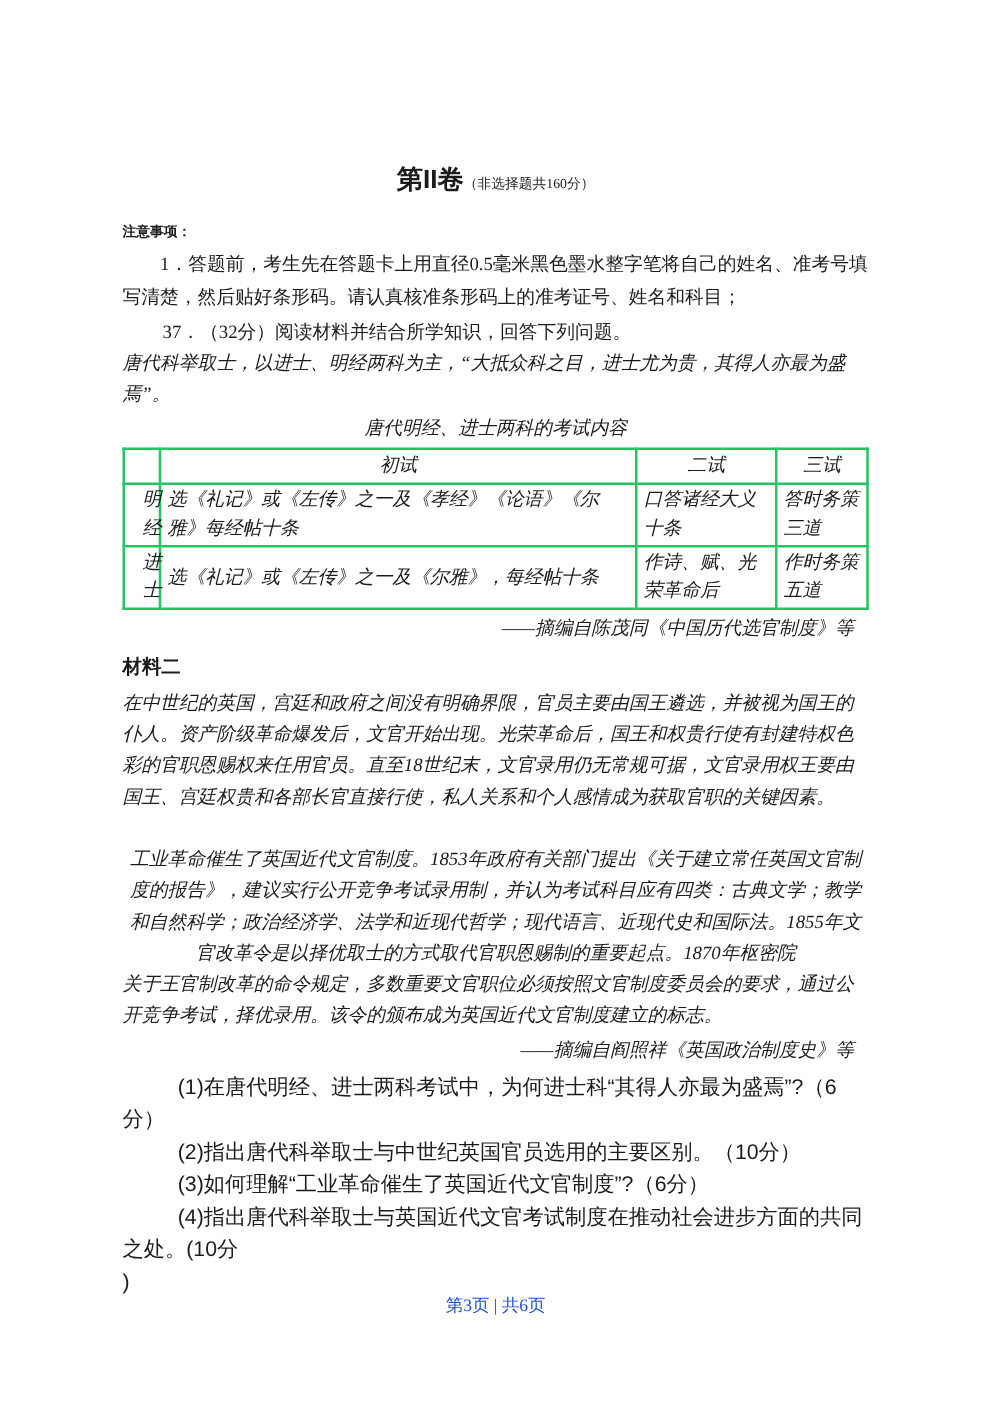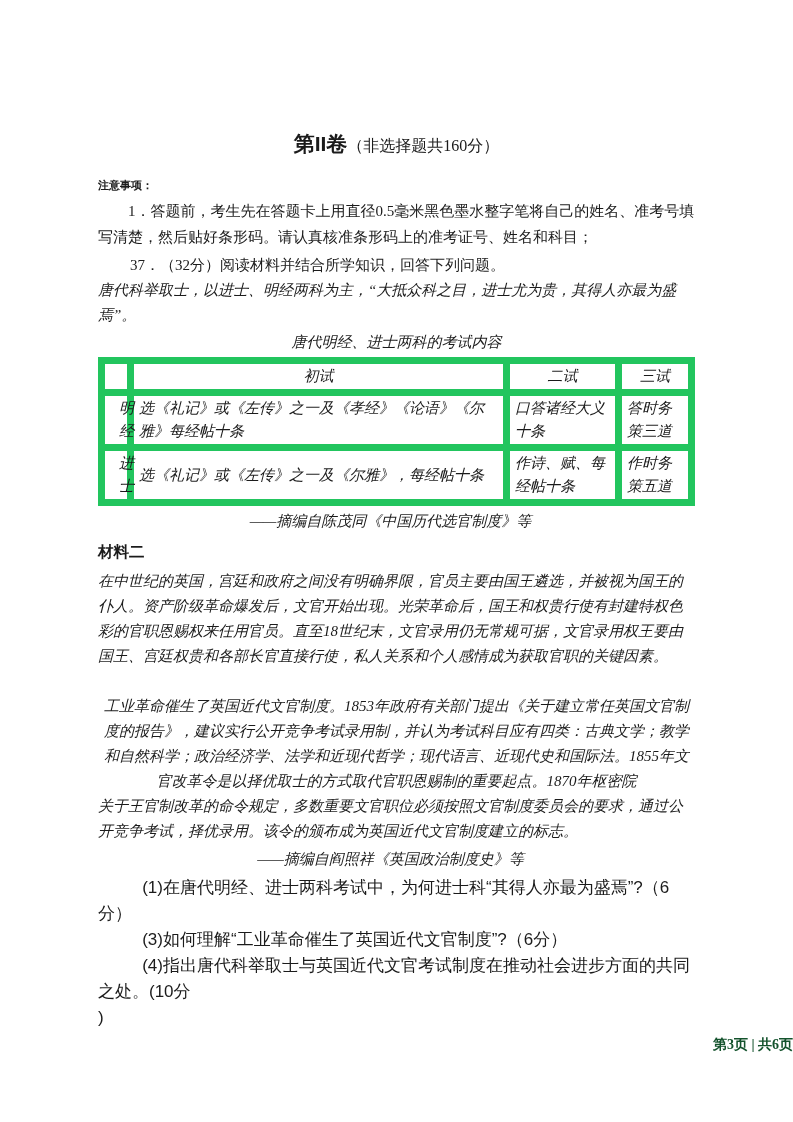--- a/index.html
+++ b/index.html
@@ -14,60 +14,60 @@
   .page {
     position:absolute; inset:0;
     padding:130px 98px 0 98px;
     font-size:15px; line-height:26px;
   }
   .doc-title { text-align:center; margin-bottom:12px; line-height:28px; }
   .doc-title .main {
     font-family:"Liberation Sans", sans-serif;
     font-weight:bold; font-size:21px;
   }
-  .doc-title .sub { font-size:16px; }
+  .doc-title .sub { font-size:11px; }
   .notice-heading {
     font-family:"Liberation Sans", sans-serif;
     font-weight:bold; font-size:11px;
   }
   .indent1 { text-indent:2em; }
   .notice-item2 { margin-top:8px; }
   .bold-seg { font-family:"Liberation Sans", sans-serif; font-weight:bold; }
   .q37 { margin-top:2px;margin-left:32px; }
   .m-label {
     font-family:"Liberation Sans", sans-serif;
     font-weight:bold; font-size:15.5px;
     margin:3px 0;
   }
   .kaiti { font-style:italic; line-height:25px; }
   .caption { text-align:center; font-style:italic; line-height:24px; margin-top:2px; }
   .m-table {
     width:100%; border-collapse:collapse; table-layout:fixed;
     font-style:italic; font-size:15px; margin-top:3px;
   }
   .m-table th, .m-table td {
-    border:7px solid #22c55e; font-weight:normal;
+    border:2px solid #22c55e; font-weight:normal;
     padding:1px 5px; line-height:23px; vertical-align:middle;
   }
   .m-table th { text-align:center; height:28px; }
   .col-subject { width:29px; }
   .col-second { width:112px; }
   .col-third  { width:73px; }
   .cell-subject { text-align:center; word-break:break-all; padding:1px 14px !important; }
   .row-mingjing td { height:46px; }
   .row-jinshi  td { height:50px; }
-  .src { text-align:center; font-style:italic; padding-right:12px; margin-top:3px; line-height:25px;font-family:Liberation Serif, serif; }
+  .src { text-align:right; font-style:italic; padding-right:12px; margin-top:3px; line-height:25px;font-family:Liberation Serif, serif; }
   .m2-label { margin-top:5px; margin-bottom:4px; }
   .p2 { margin-top:25px;text-align:center; }
   .questions { margin-top:3px; font-family:"Liberation Sans", sans-serif; font-size:17px; }
   .q { text-indent:2.6em; line-height:26px; }
   .q-close { text-indent:0; line-height:26px; }
   .footer {
     position:absolute; left:0; right:0; top:1036px;
-    text-align:right; font-size:14px; color:#14532d;font-weight:bold;
+    text-align:center; font-size:14px; color:#1d4ed8;
   }
 </style>
 </head>
 <body>
 
 <div class="page">
 
   <div class="doc-title">
     <span class="main">第II卷</span><span class="sub">（非选择题共160分）</span>
   </div>
@@ -102,39 +102,40 @@
     <tbody>
       <tr class="row-mingjing">
         <td class="cell-subject">明经</td>
         <td>选《礼记》或《左传》之一及《孝经》《论语》《尔雅》每经帖十条</td>
         <td>口答诸经大义十条</td>
         <td>答时务策三道</td>
       </tr>
       <tr class="row-jinshi">
         <td class="cell-subject">进士</td>
         <td>选《礼记》或《左传》之一及《尔雅》，每经帖十条</td>
-        <td>作诗、赋、每经帖十条</td>
+        <td>作诗、赋、光荣革命后</td>
         <td>作时务策五道</td>
       </tr>
     </tbody>
   </table>
 
   <div class="src">——摘编自陈茂同《中国历代选官制度》等</div>
 
   <div class="m-label m2-label">材料二</div>
 
   <div class="kaiti">在中世纪的英国，宫廷和政府之间没有明确界限，官员主要由国王遴选，并被视为国王的仆人。资产阶级革命爆发后，文官开始出现。光荣革命后，国王和权贵行使有封建特权色彩的官职恩赐权来任用官员。直至18世纪末，文官录用仍无常规可据，文官录用权王要由国王、宫廷权贵和各部长官直接行使，私人关系和个人感情成为获取官职的关键因素。</div>
 
   <div class="kaiti p2">工业革命催生了英国近代文官制度。1853年政府有关部门提出《关于建立常任英国文官制度的报告》，建议实行公开竞争考试录用制，并认为考试科目应有四类：古典文学；教学和自然科学；政治经济学、法学和近现代哲学；现代语言、近现代史和国际法。1855年文官改革令是以择优取士的方式取代官职恩赐制的重要起点。1870年枢密院</div>
   <div class="kaiti">关于王官制改革的命令规定，多数重要文官职位必须按照文官制度委员会的要求，通过公开竞争考试，择优录用。该令的颁布成为英国近代文官制度建立的标志。</div>
 
   <div class="src">——摘编自阎照祥《英国政治制度史》等</div>
 
   <div class="questions">
     <div class="q">(1)在唐代明经、进士两科考试中，为何进士科“其得人亦最为盛焉”?（6分）</div>
+    <div class="q">(2)指出唐代科举取士与中世纪英国官员选用的主要区别。（10分）</div>
     <div class="q">(3)如何理解“工业革命催生了英国近代文官制度”?（6分）</div>
     <div class="q">(4)指出唐代科举取士与英国近代文官考试制度在推动社会进步方面的共同之处。(10分</div>
     <div class="q-close">)</div>
   </div>
 
 </div>
 
 <div class="footer">第3页 | 共6页</div>
 
 </body></html>

